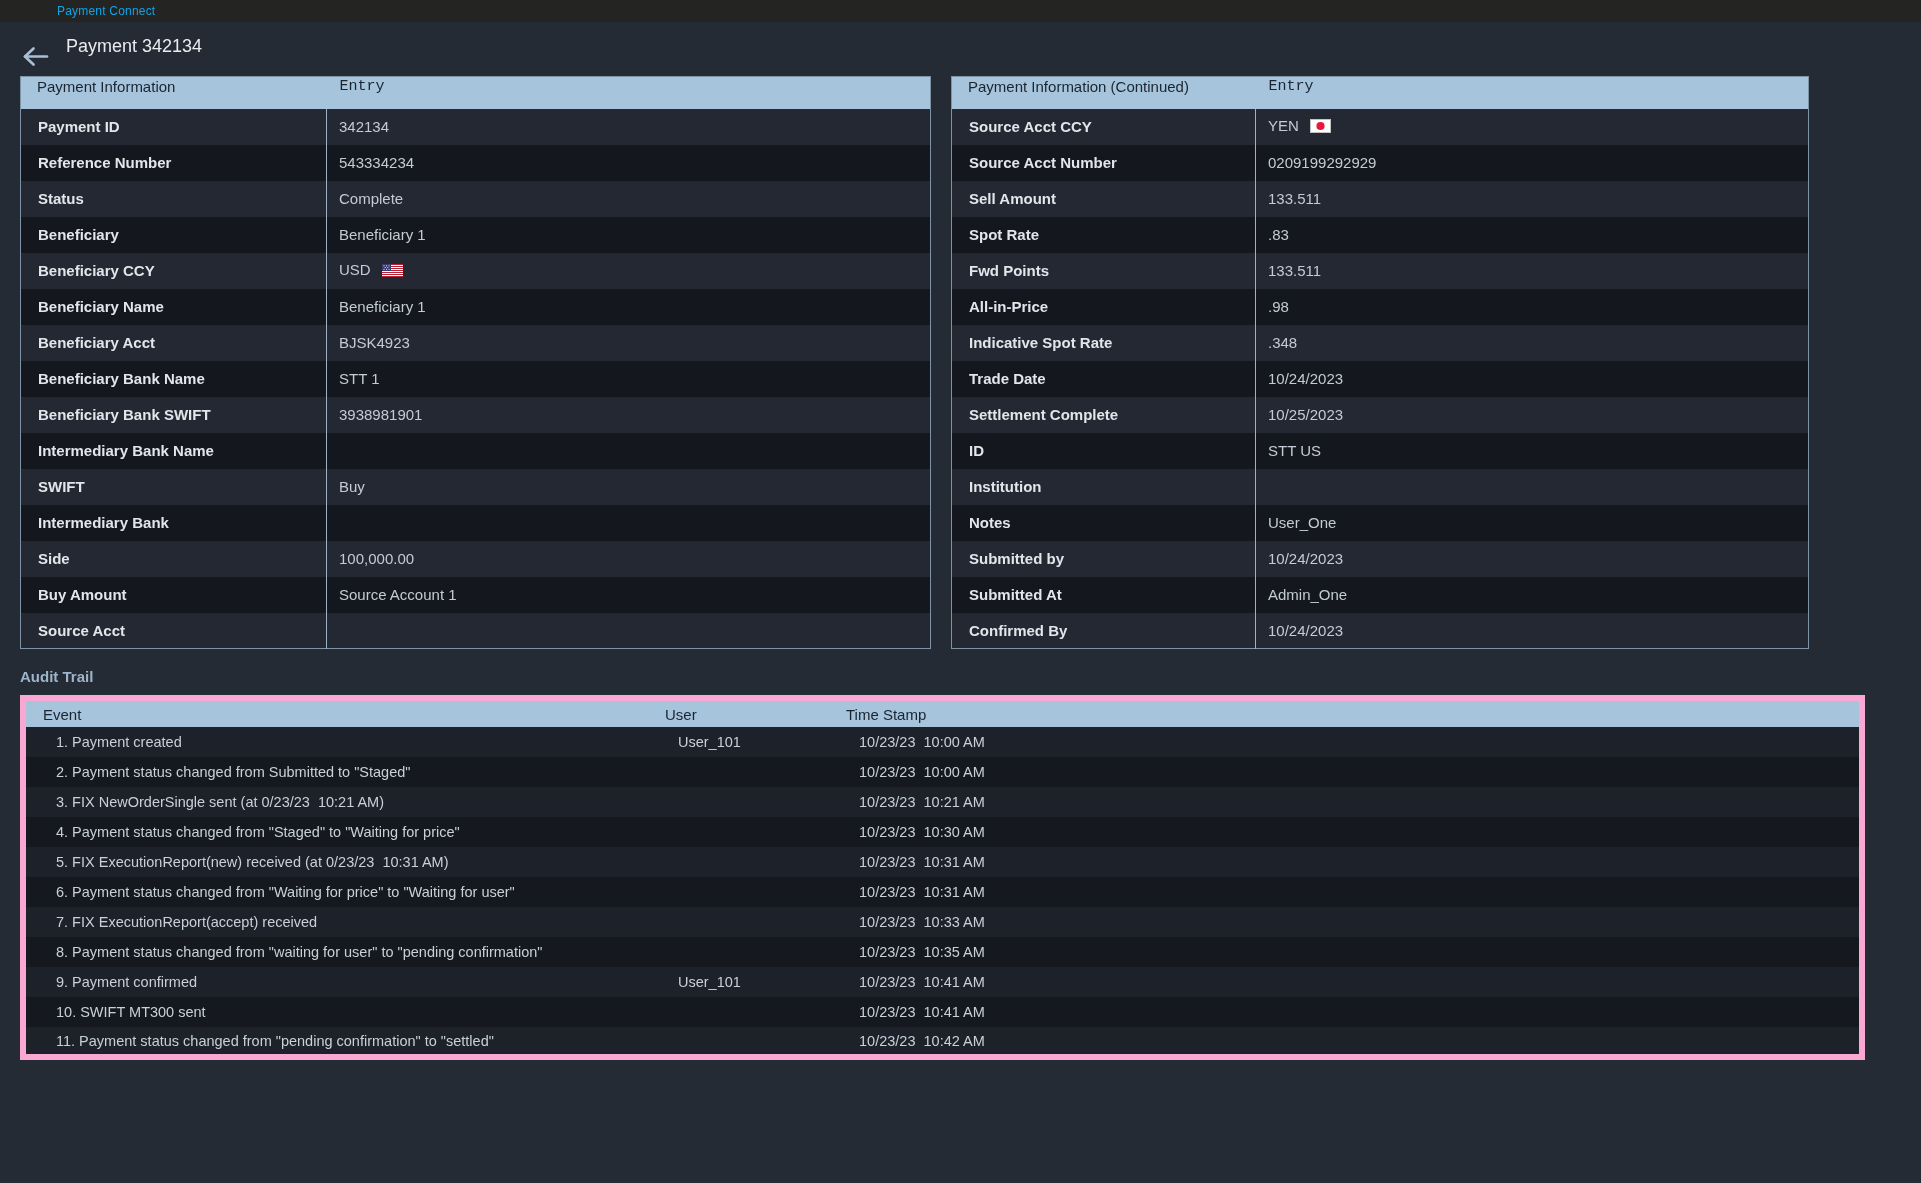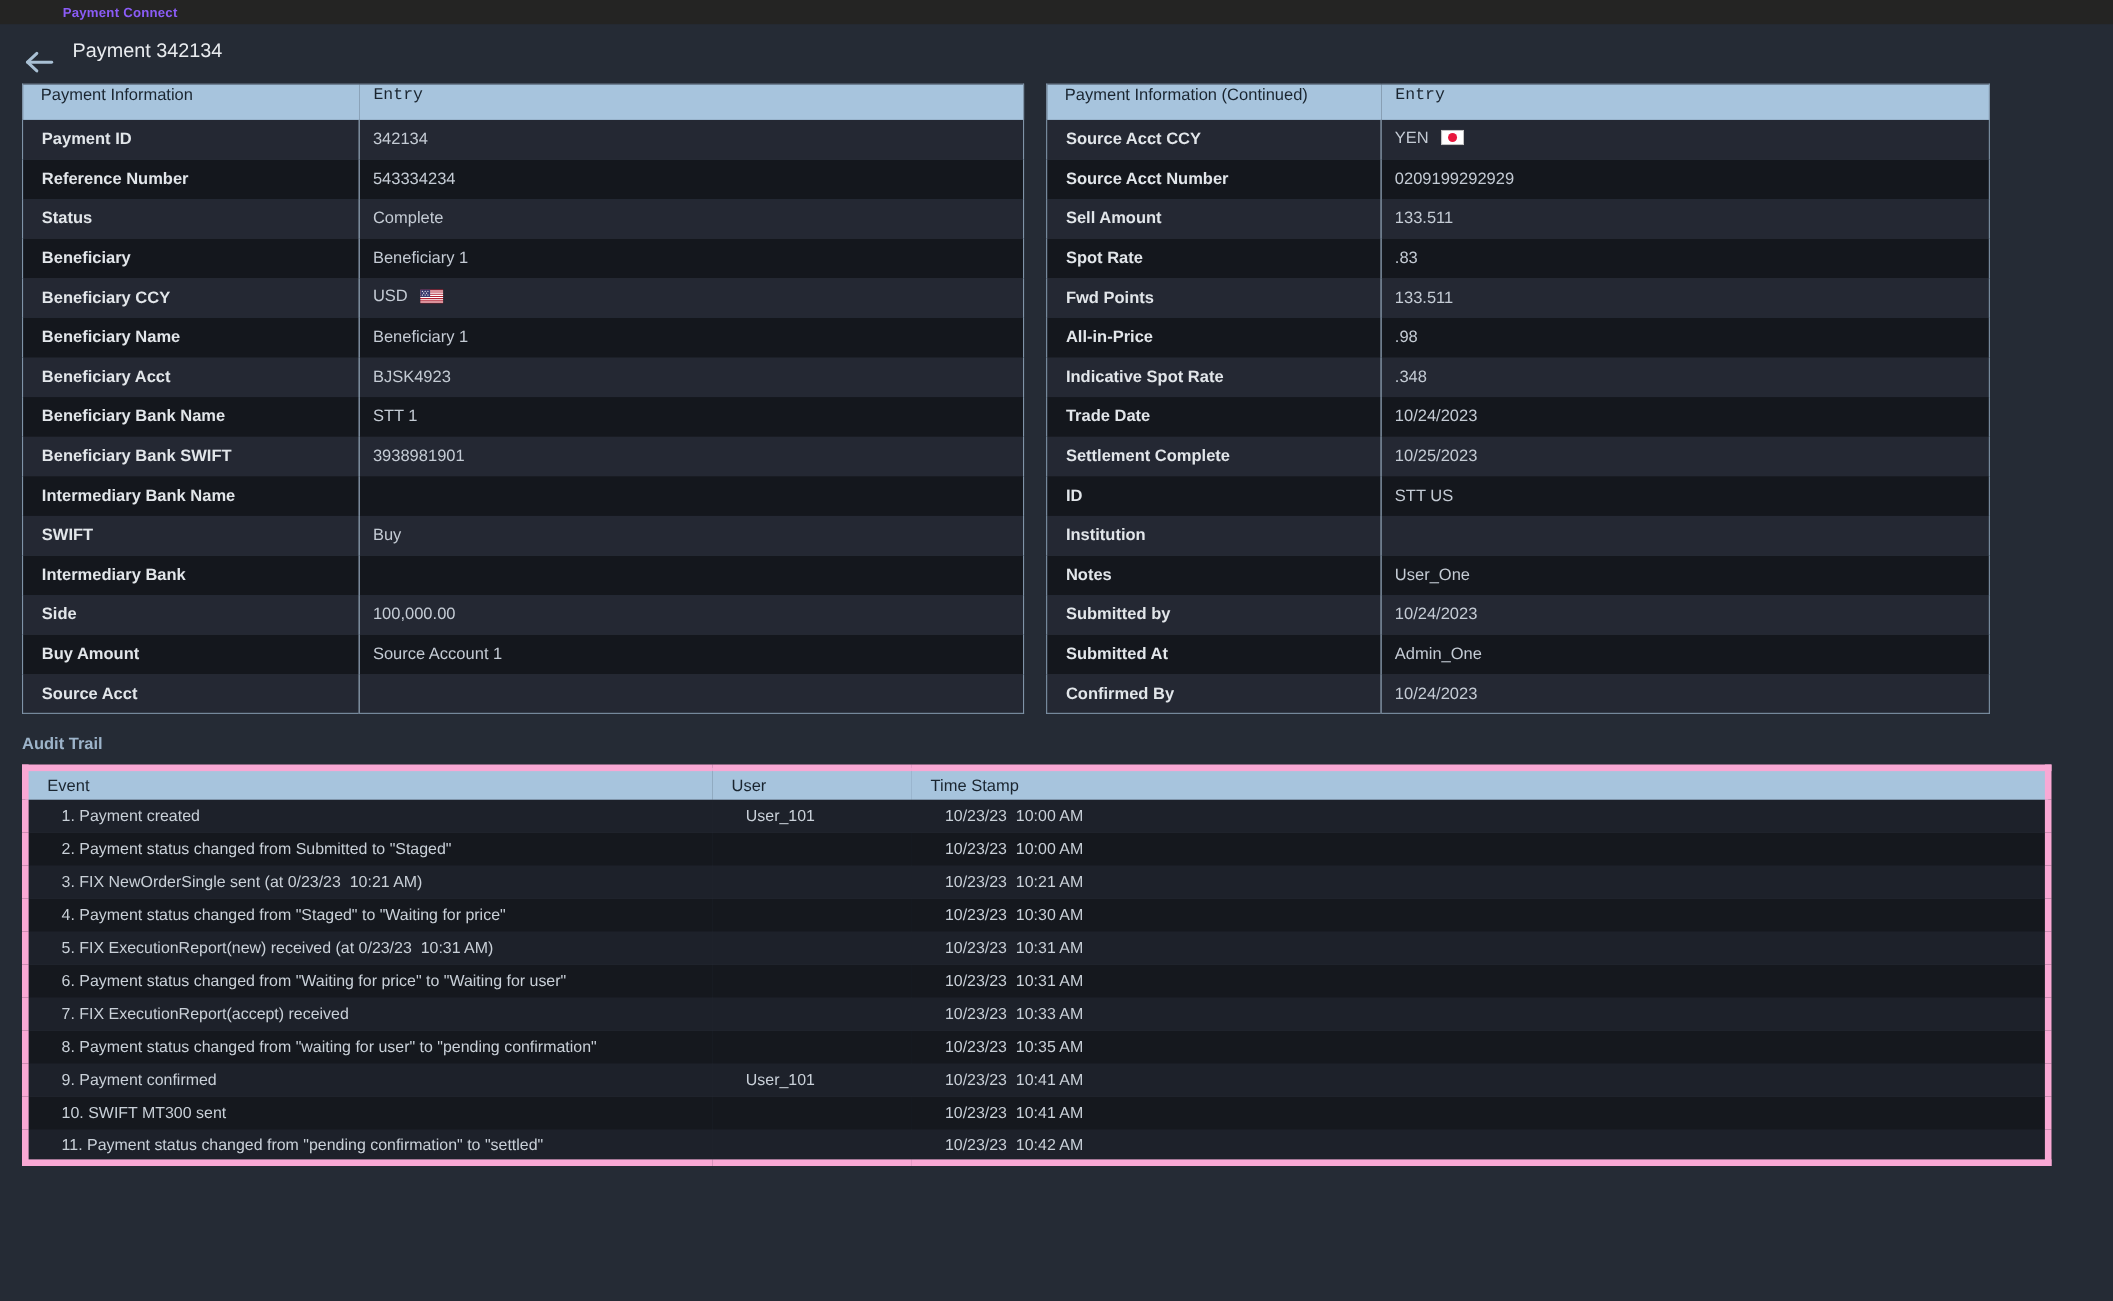--- a/index.html
+++ b/index.html
@@ -7,21 +7,21 @@
   body {
     background:#252b35;
     font-family:"Liberation Sans","DejaVu Sans",sans-serif;
     color:#c4cbd4;
   }
   
   .topbar {
     height:22px; background:#242423; display:flex; align-items:center;
     padding-left:18px;
   }
-  .topbar span { font-size:12px; font-weight:700; color:#8b5cf6; letter-spacing:.2px;padding-left:39px; }
+  .topbar span { font-size:12px; font-weight:400; color:#0ea5e9; letter-spacing:.2px;padding-left:39px; }
 
   .content { padding:0 56px 0 20px; }
 
   .page-head { margin-top:14px; height:40px; display:flex; gap:15px; }
   .back-btn { background:none; border:none; cursor:pointer; display:flex; align-items:center; padding:2px; }
   .page-title { font-size:18px; font-weight:400; color:#e9ecef; }
 
   .section-title {
     margin-top:12px; margin-bottom:9px; font-size:15px; line-height:18px;
     font-weight:700; color:#9db4ca;

